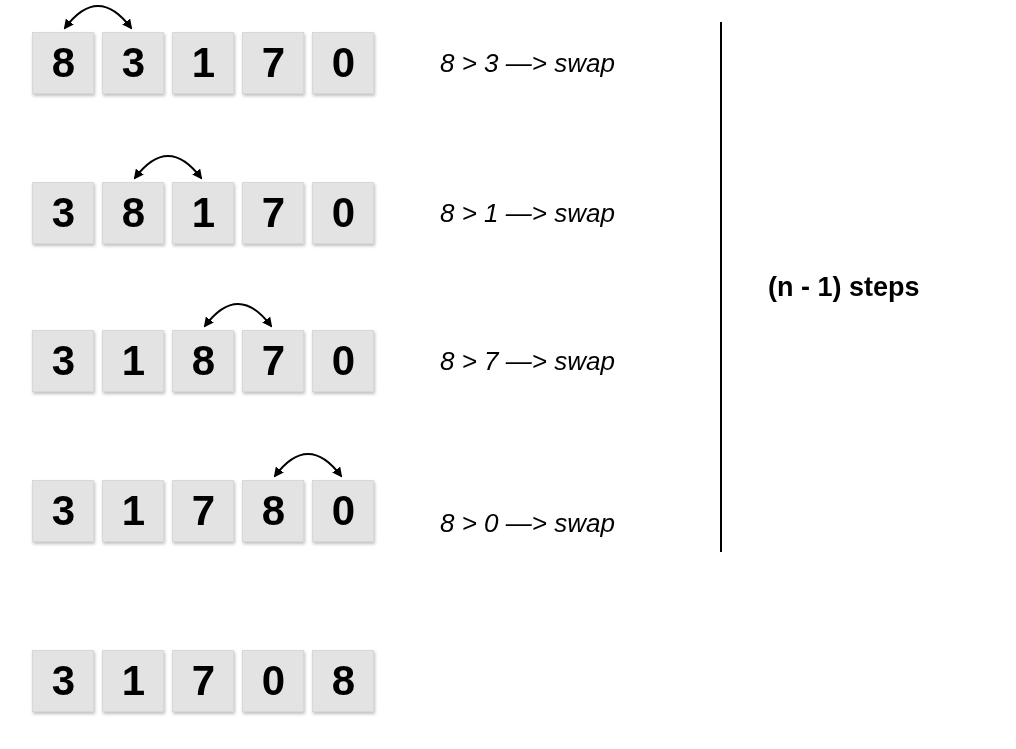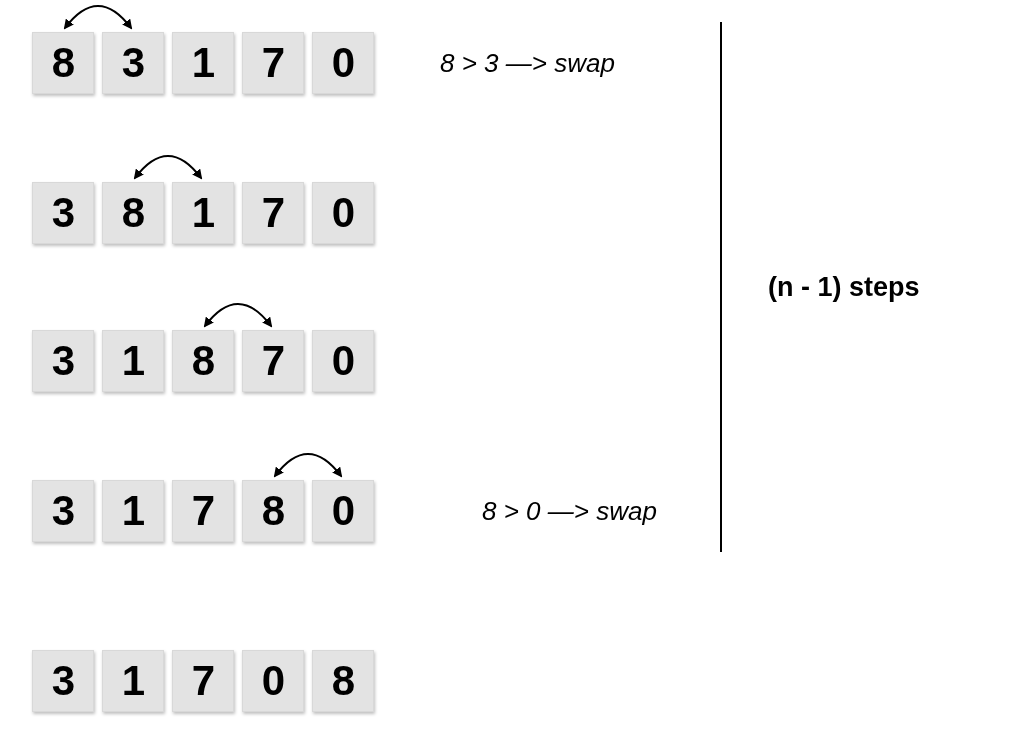--- a/index.html
+++ b/index.html
@@ -104,61 +104,63 @@
               <path d="M10 0 L0 5 L10 10 Z" fill="#000"></path>
             </marker>
             <marker id="ahR" viewBox="0 0 10 10" refX="8" refY="5" markerWidth="5" markerHeight="5" orient="auto">
               <path d="M0 0 L10 5 L0 10 Z" fill="#000"></path>
             </marker>
           </defs>
           <path d="M 6 24 Q 39 -20 72 24" fill="none" stroke="#000" stroke-width="2" marker-start="url(#ahL)" marker-end="url(#ahR)"></path>
         </svg>
       </div>
     </div>
+    <div class="annotation" style="left: 440px; top: 198px;">8 &gt; 1 —&gt;  swap</div>
     <div class="row" style="left: 32px; top: 330px;">
       <div class="cells">
         <div class="cell">3</div>
         <div class="cell">1</div>
         <div class="cell">8</div>
         <div class="cell">7</div>
         <div class="cell">0</div>
         <svg class="arc" width="78" height="28" viewBox="0 0 78 28" style="left: 167px; top: -28px;">
           <defs>
             <marker id="ahL" viewBox="0 0 10 10" refX="2" refY="5" markerWidth="5" markerHeight="5" orient="auto">
               <path d="M10 0 L0 5 L10 10 Z" fill="#000"></path>
             </marker>
             <marker id="ahR" viewBox="0 0 10 10" refX="8" refY="5" markerWidth="5" markerHeight="5" orient="auto">
               <path d="M0 0 L10 5 L0 10 Z" fill="#000"></path>
             </marker>
           </defs>
           <path d="M 6 24 Q 39 -20 72 24" fill="none" stroke="#000" stroke-width="2" marker-start="url(#ahL)" marker-end="url(#ahR)"></path>
         </svg>
       </div>
     </div>
+    <div class="annotation" style="left: 440px; top: 346px;">8 &gt; 7 —&gt;  swap</div>
     <div class="row" style="left: 32px; top: 480px;">
       <div class="cells">
         <div class="cell">3</div>
         <div class="cell">1</div>
         <div class="cell">7</div>
         <div class="cell">8</div>
         <div class="cell">0</div>
         <svg class="arc" width="78" height="28" viewBox="0 0 78 28" style="left: 237px; top: -28px;">
           <defs>
             <marker id="ahL" viewBox="0 0 10 10" refX="2" refY="5" markerWidth="5" markerHeight="5" orient="auto">
               <path d="M10 0 L0 5 L10 10 Z" fill="#000"></path>
             </marker>
             <marker id="ahR" viewBox="0 0 10 10" refX="8" refY="5" markerWidth="5" markerHeight="5" orient="auto">
               <path d="M0 0 L10 5 L0 10 Z" fill="#000"></path>
             </marker>
           </defs>
           <path d="M 6 24 Q 39 -20 72 24" fill="none" stroke="#000" stroke-width="2" marker-start="url(#ahL)" marker-end="url(#ahR)"></path>
         </svg>
       </div>
     </div>
-    <div class="annotation" style="left: 440px; top: 496px; margin-left: 42px;">8 &gt; 0 —&gt;  swap</div>
+    <div class="annotation" style="left: 440px; top: 508px;">8 &gt; 0 —&gt;  swap</div>
     <div class="row" style="left: 32px; top: 650px;">
       <div class="cells">
         <div class="cell">3</div>
         <div class="cell">1</div>
         <div class="cell">7</div>
         <div class="cell">0</div>
         <div class="cell">8</div>
       </div>
     </div>
     <div class="vline" style="left: 720px; top: 22px; height: 530px;"></div>

